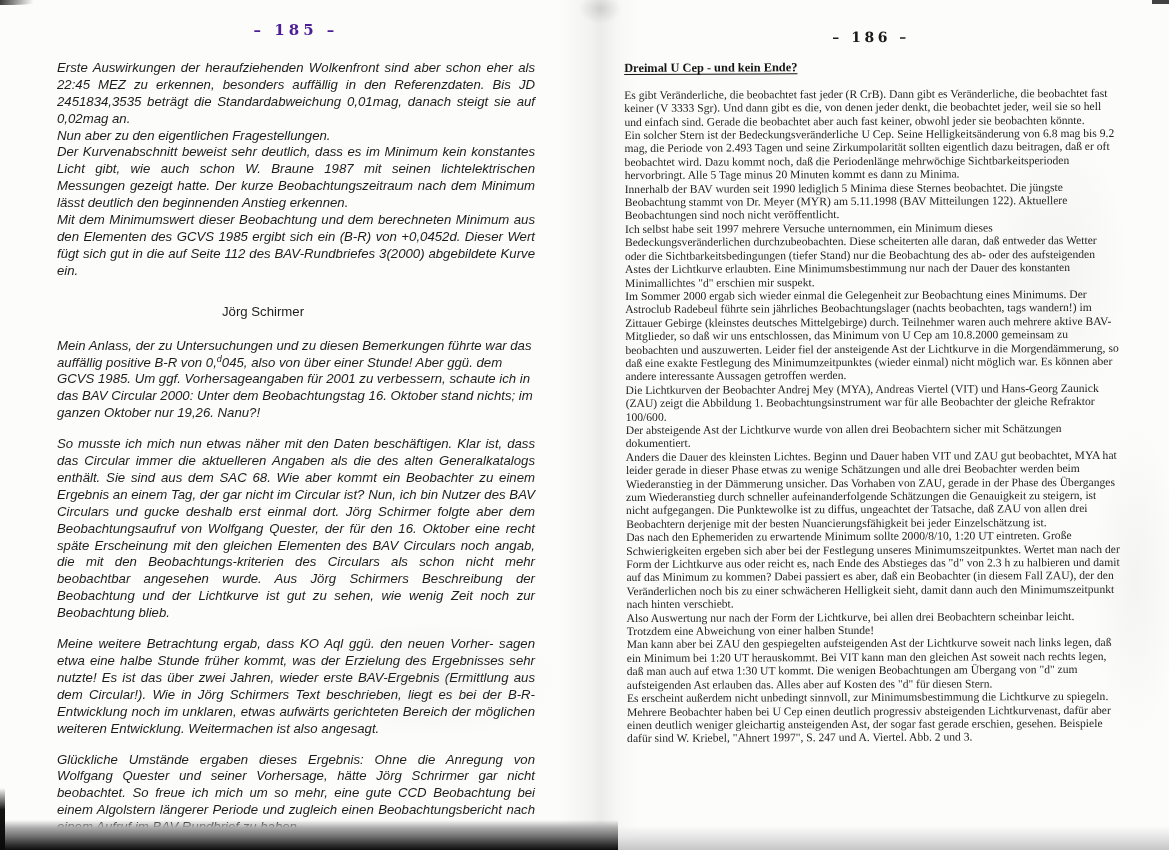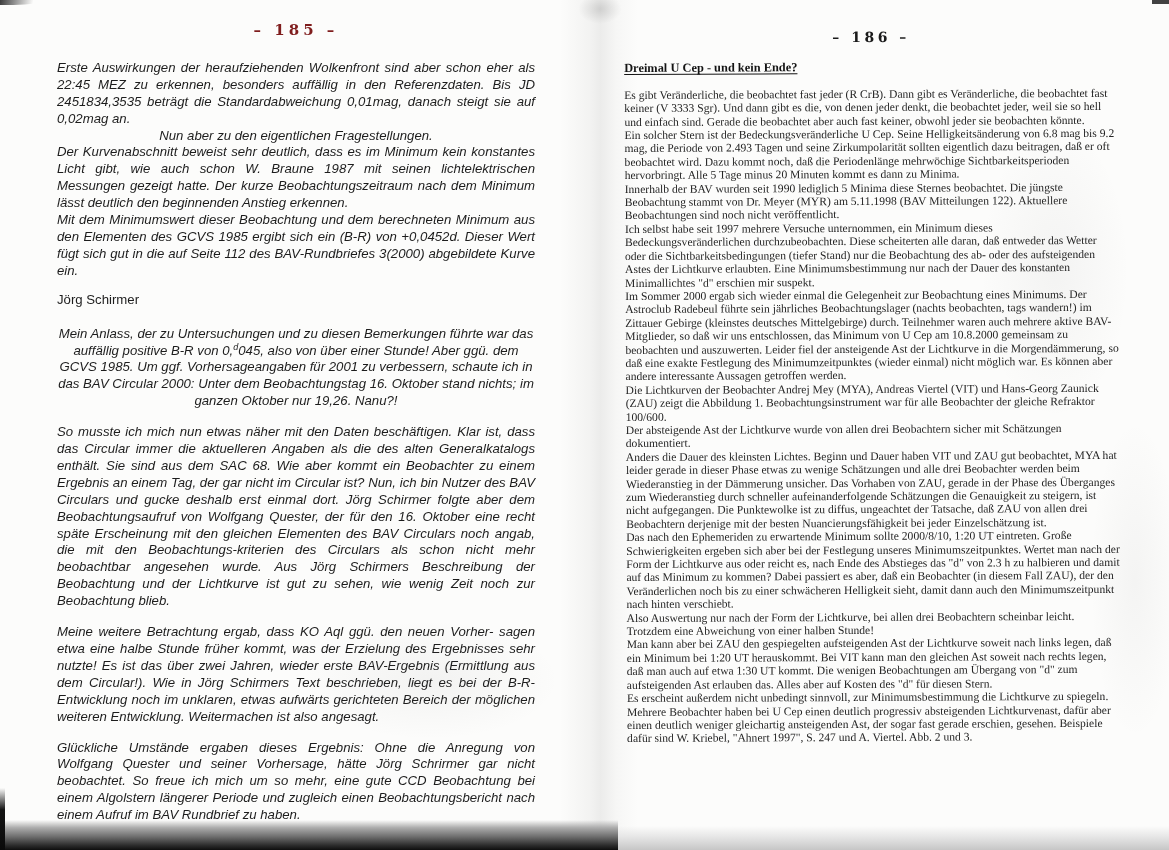--- a/index.html
+++ b/index.html
@@ -23,27 +23,27 @@
     font-size: 13.2px;
     line-height: 16.9px;
   }
   .page-left .page-num {
     text-align: center;
     font-family: "DejaVu Serif", serif;
     font-weight: bold;
     font-size: 15px;
     letter-spacing: 4px;
     margin-bottom: 21px;
-    color: #7f1d1d;
+    color: #4c1d95;
   }
   .page-left p { margin: 0; text-align: justify; font-style: italic; }
-  .page-left p.ragged { text-align: center; }
+  .page-left p.ragged { text-align: left; }
   .sig {
-    text-align: left;
-    margin-top: 12px;
+    text-align: center;
+    margin-top: 24px;
   }
   .sig-schirmer { padding-right: 66px; }
   .section-heading {
     text-align: center;
     font-weight: bold;
     font-size: 13.8px;
     margin-top: 14px;
     letter-spacing: 0.2px;
     color: #151515;
   }

